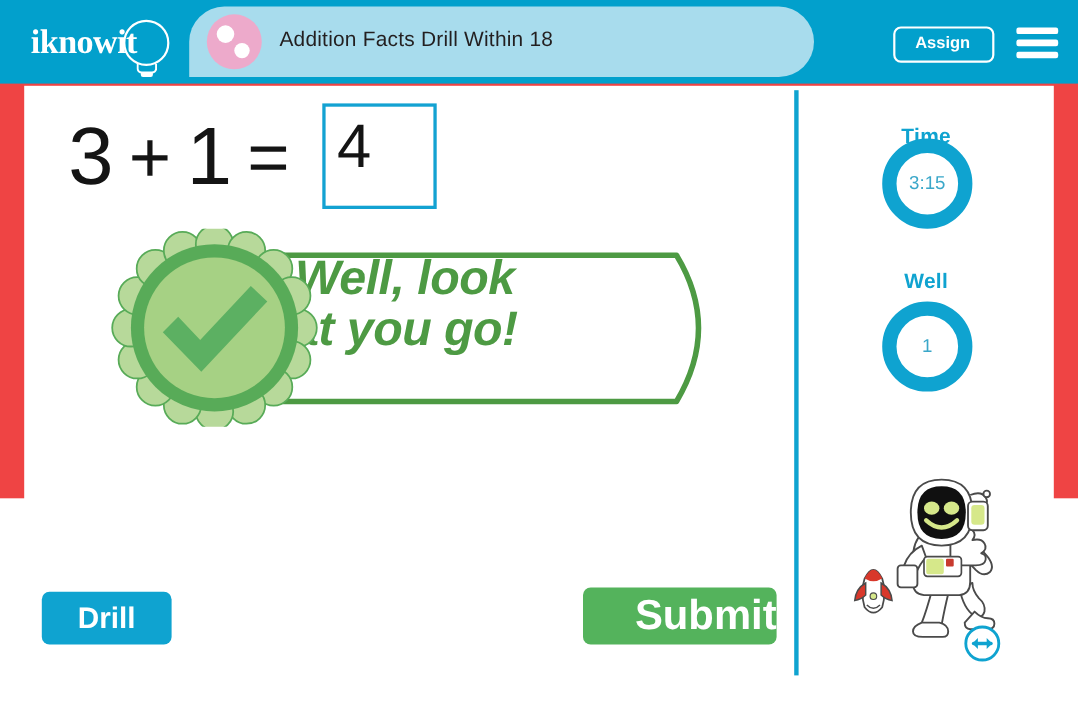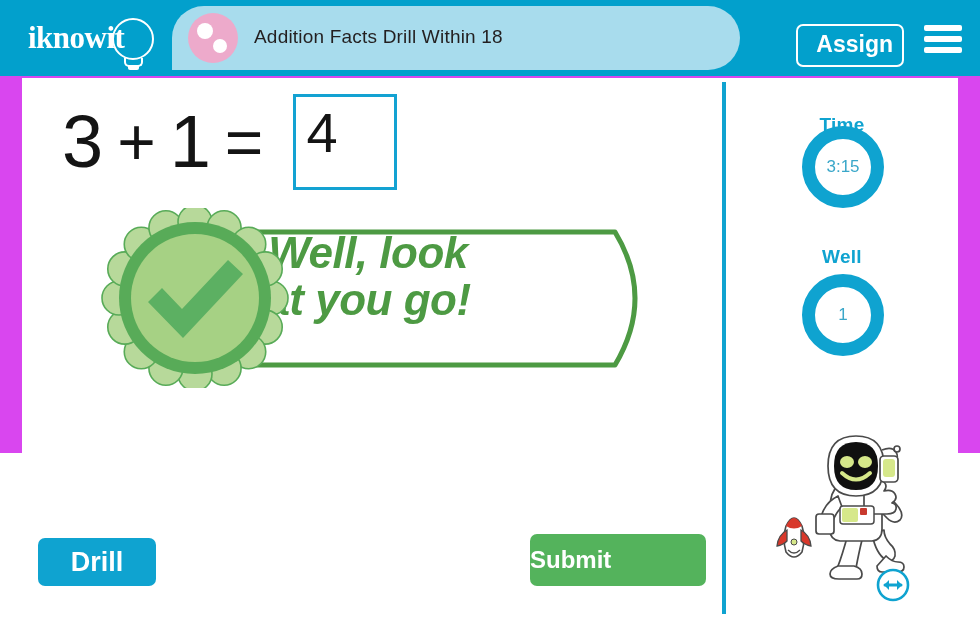--- a/index.html
+++ b/index.html
@@ -11,21 +11,21 @@
     width: 980px;
     height: 640px;
     overflow: hidden;
     font-family: "Liberation Sans", sans-serif;
   }
 
   .app {
     position: relative;
     width: 980px;
     height: 453px;
-    background: #d946ef;
+    background: #ef4444;
     box-sizing: border-box;
   }
 
   
   .header {
     position: absolute;
     left: 0; top: 0;
     width: 980px;
     height: 76px;
     background: #02a0cc;
@@ -122,25 +122,25 @@
     font-size: 19px;
     color: #231f20;
     letter-spacing: 0.2px;
     white-space: nowrap;
   }
 
   .assign-btn {
     position: absolute;
     right: 76px;
     top: 24px;
-    padding: 5px 9px 7px 18px;
+    padding: 5px 20px 7px 18px;
     border: 2px solid #ffffff;
     border-radius: 7px;
     color: #ffffff;
-    font-size: 23px;
+    font-size: 15px;
     font-weight: bold;
     background: transparent;
     cursor: pointer;
     box-sizing: border-box;
   }
 
   .hamburger {
     position: absolute;
     right: 18px;
     top: 25px;
@@ -277,25 +277,25 @@
   .submit-btn {
     position: absolute;
     left: 508px;
     bottom: 32px;
     width: 176px;
     height: 52px;
     background: #54b35c;
     border: none;
     border-radius: 7px;
     color: #ffffff;
-    font-size: 24px;
+    font-size: 38px;
     font-weight: bold;
     cursor: pointer;
     line-height: 52px;
-    text-align: left;
+    text-align: right;
     padding: 0;
   }
 
   
   .sidebar {
     position: absolute;
     left: 704px;
     top: 0;
     width: 232px;
     height: 540px;

